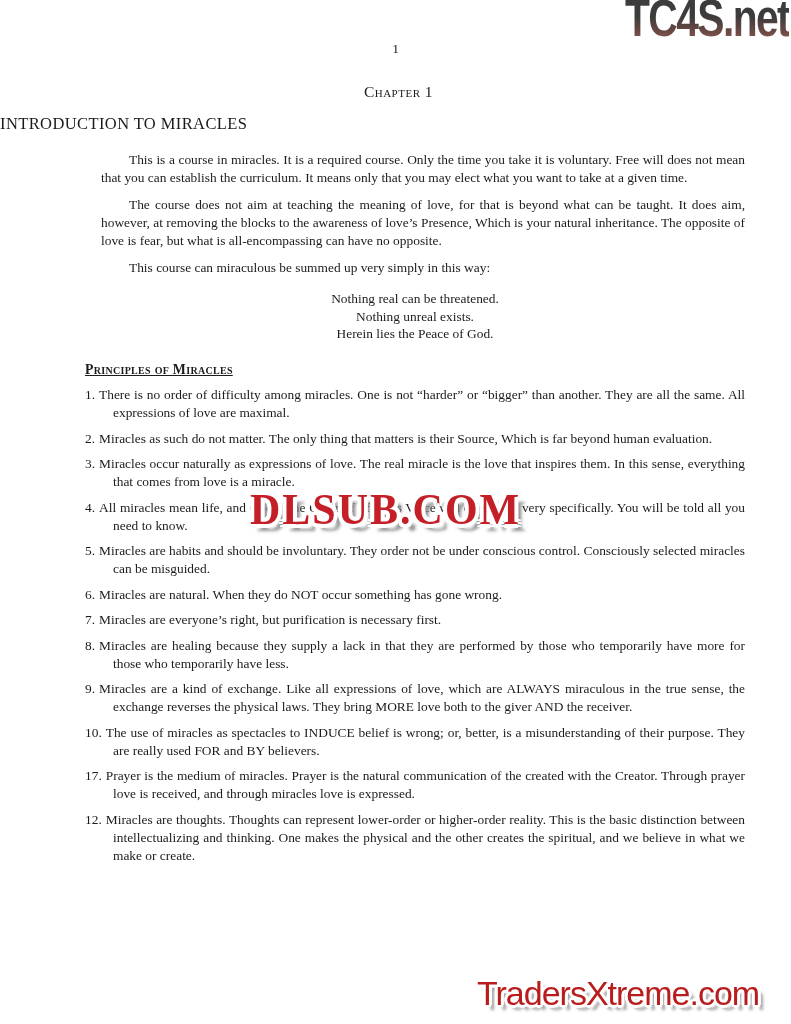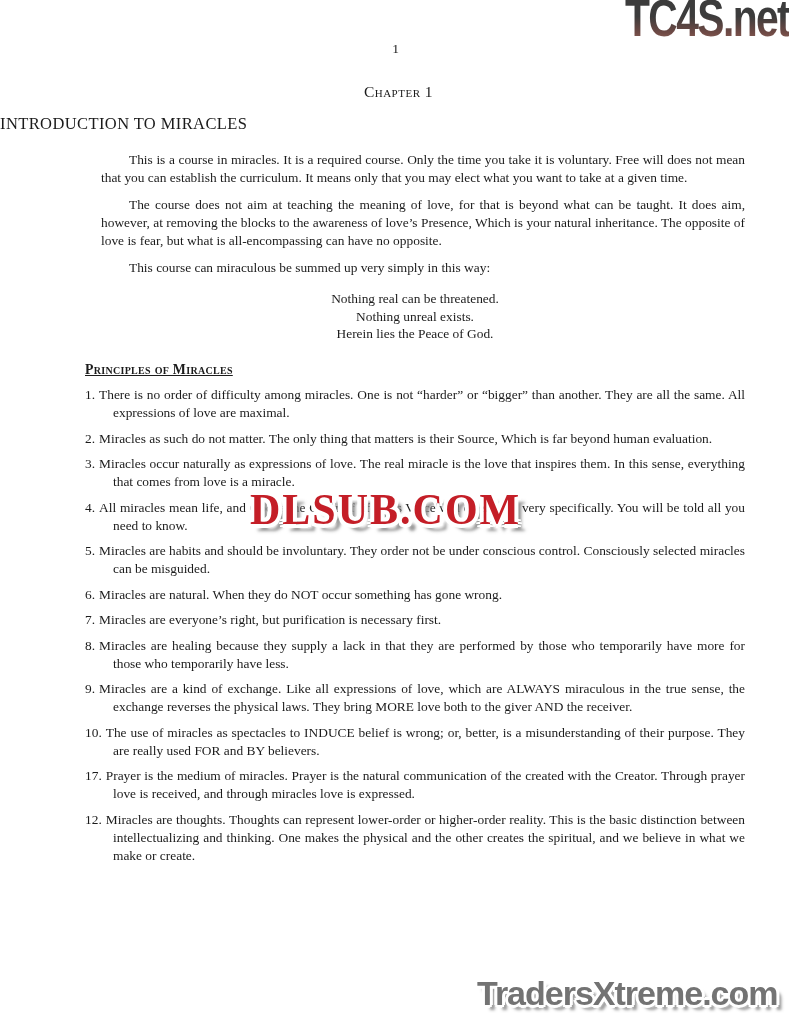--- a/index.html
+++ b/index.html
@@ -39,22 +39,22 @@
     font-family:"Liberation Serif", serif;font-weight:bold;
     font-size:42px;letter-spacing:2px;line-height:1;color:#c41e27;
     transform:scaleY(1.05);
     text-shadow:
       -3px -3px 0 #fff, 3px -3px 0 #fff, -3px 3px 0 #fff, 3px 3px 0 #fff,
       -4px 0 0 #fff, 4px 0 0 #fff, 0 -4px 0 #fff, 0 4px 0 #fff,
       7px 7px 3px rgba(130,130,130,.85);
   }
   .wm-bottom{
     position:absolute;left:477px;top:976px;
-    font-family:"Liberation Sans", sans-serif;font-weight:bold;
-    font-size:34px;letter-spacing:-1px;line-height:1;color:#737373;
+    font-family:"Liberation Sans", sans-serif;font-weight:normal;
+    font-size:34px;letter-spacing:-1px;line-height:1;color:#b91c1c;
     text-shadow:
       -2px -2px 0 #fff, 2px -2px 0 #fff, -2px 2px 0 #fff, 2px 2px 0 #fff,
       -3px 0 0 #fff, 3px 0 0 #fff, 0 -3px 0 #fff, 0 3px 0 #fff,
       5px 5px 3px rgba(140,140,140,.9);
   }
 </style>
 </head>
 <body>
 
 <div class="logo">TC4S.net</div>

